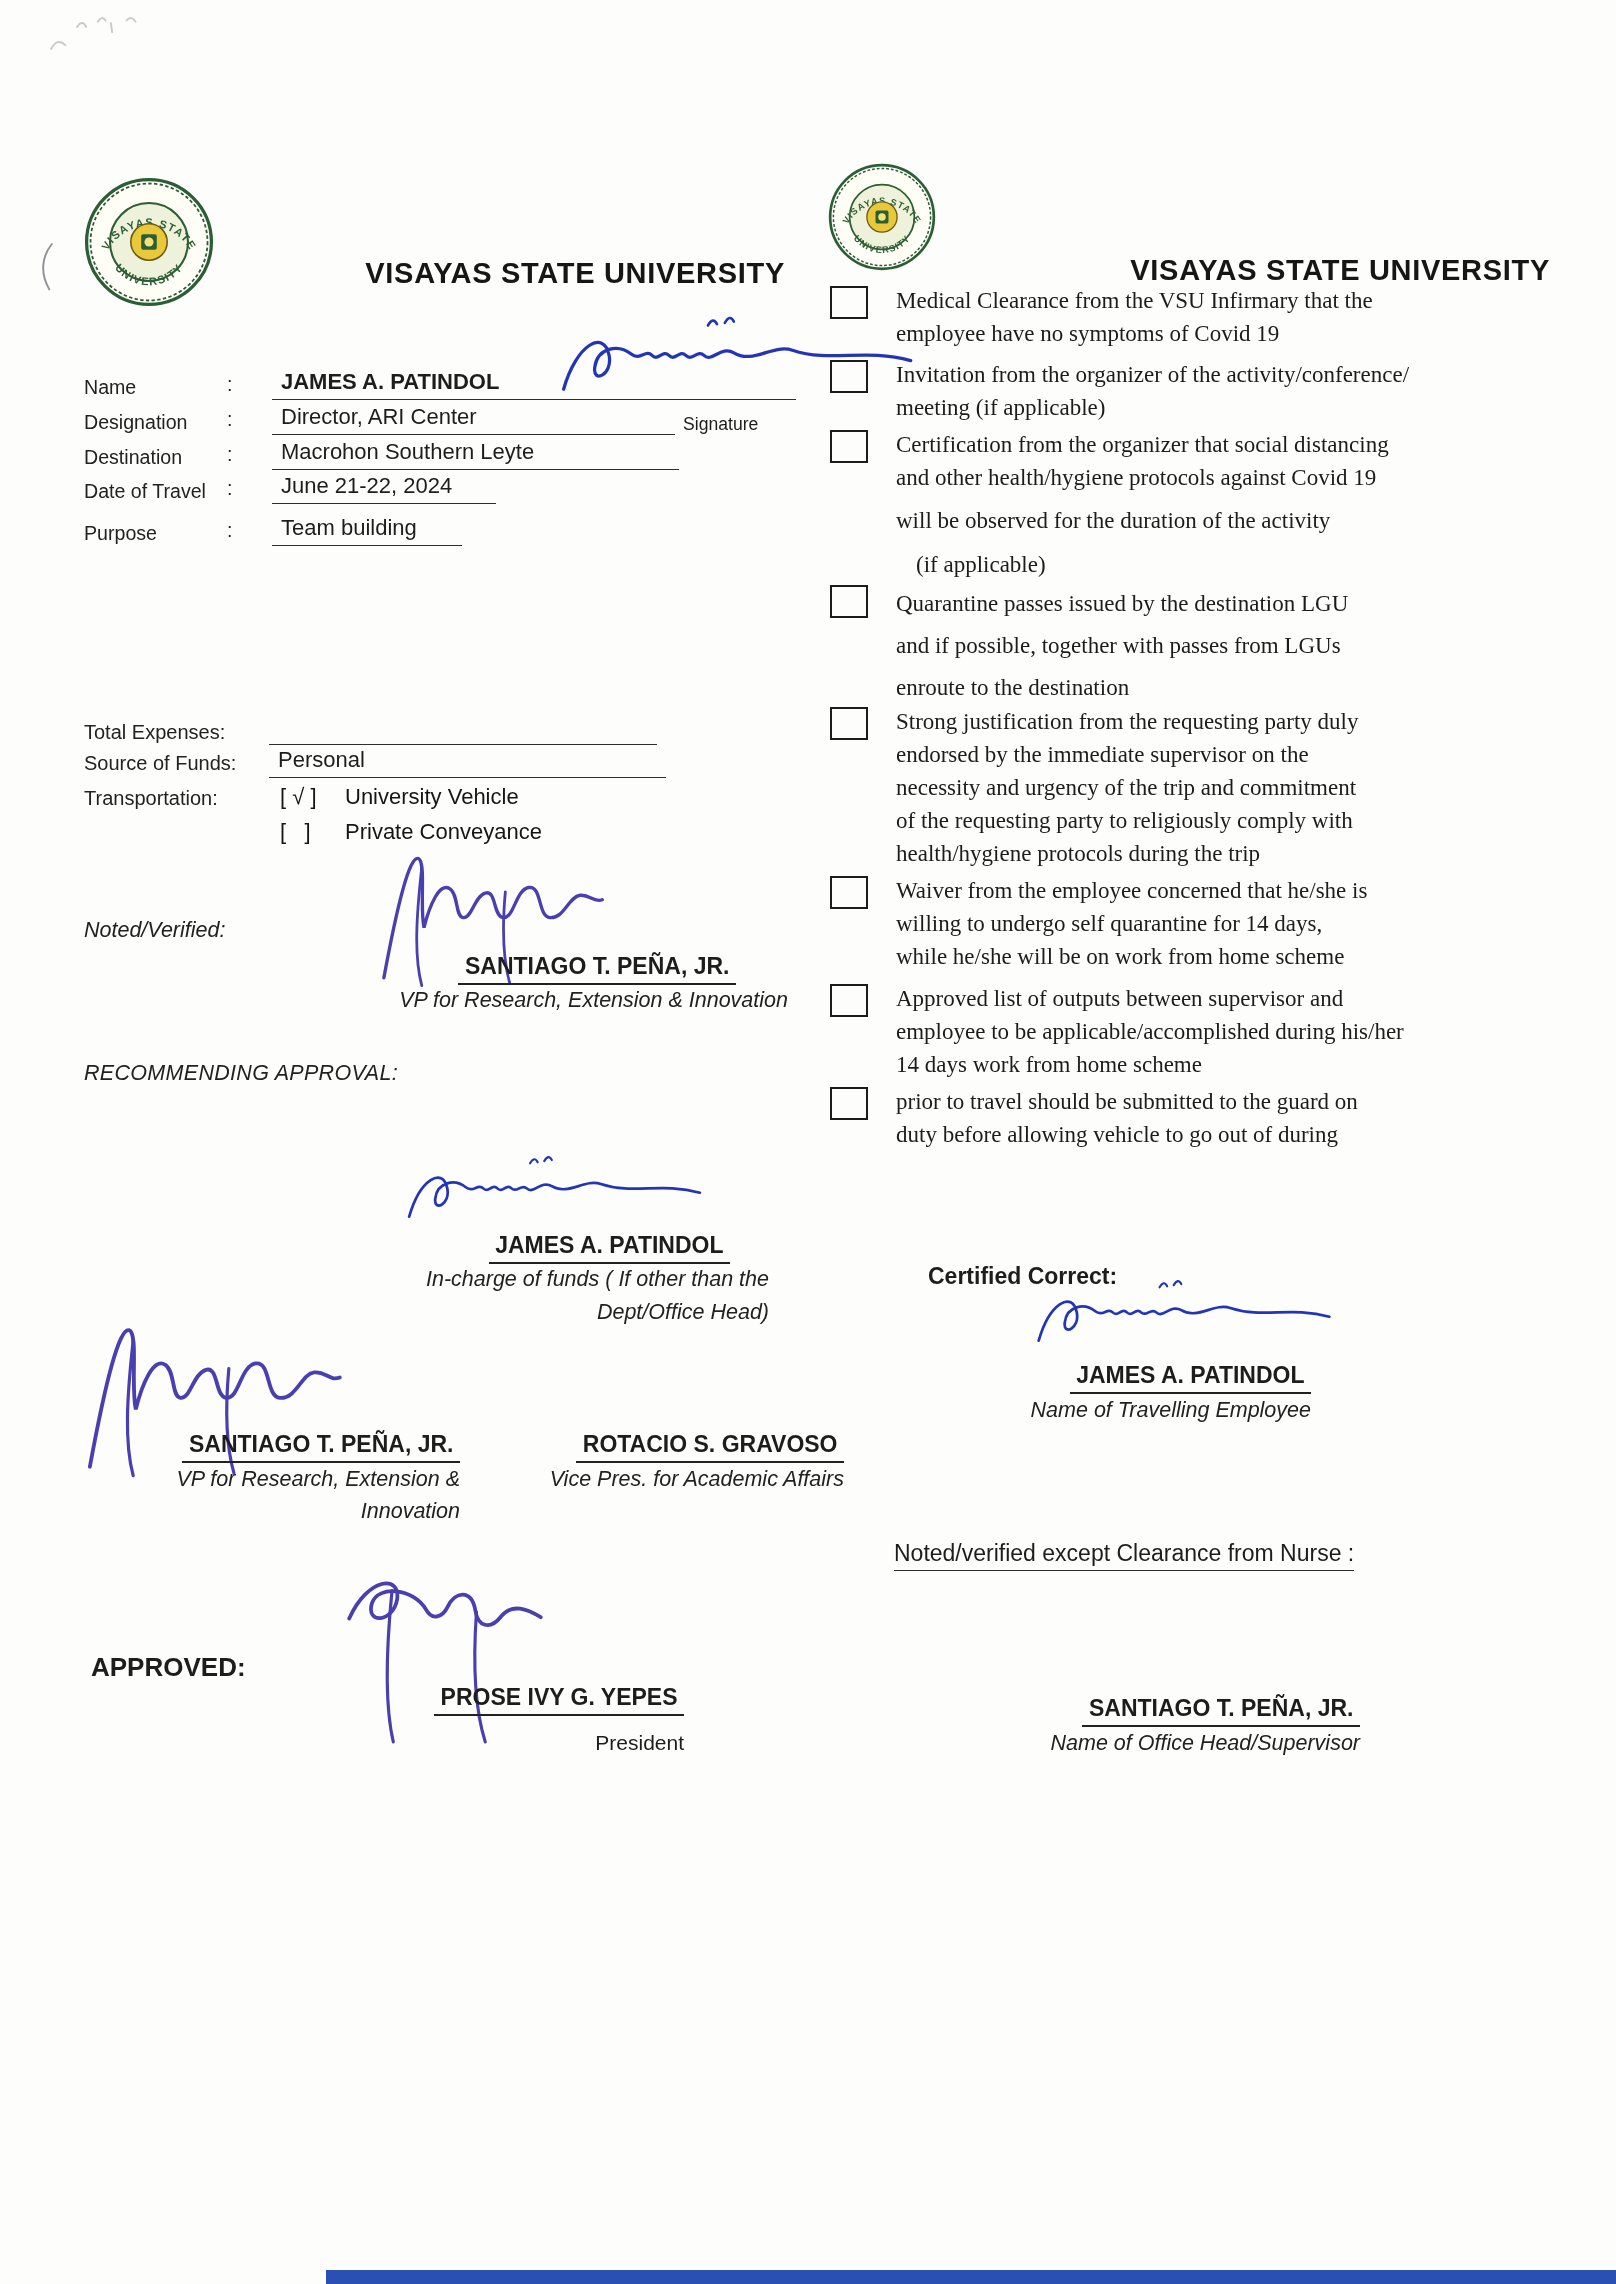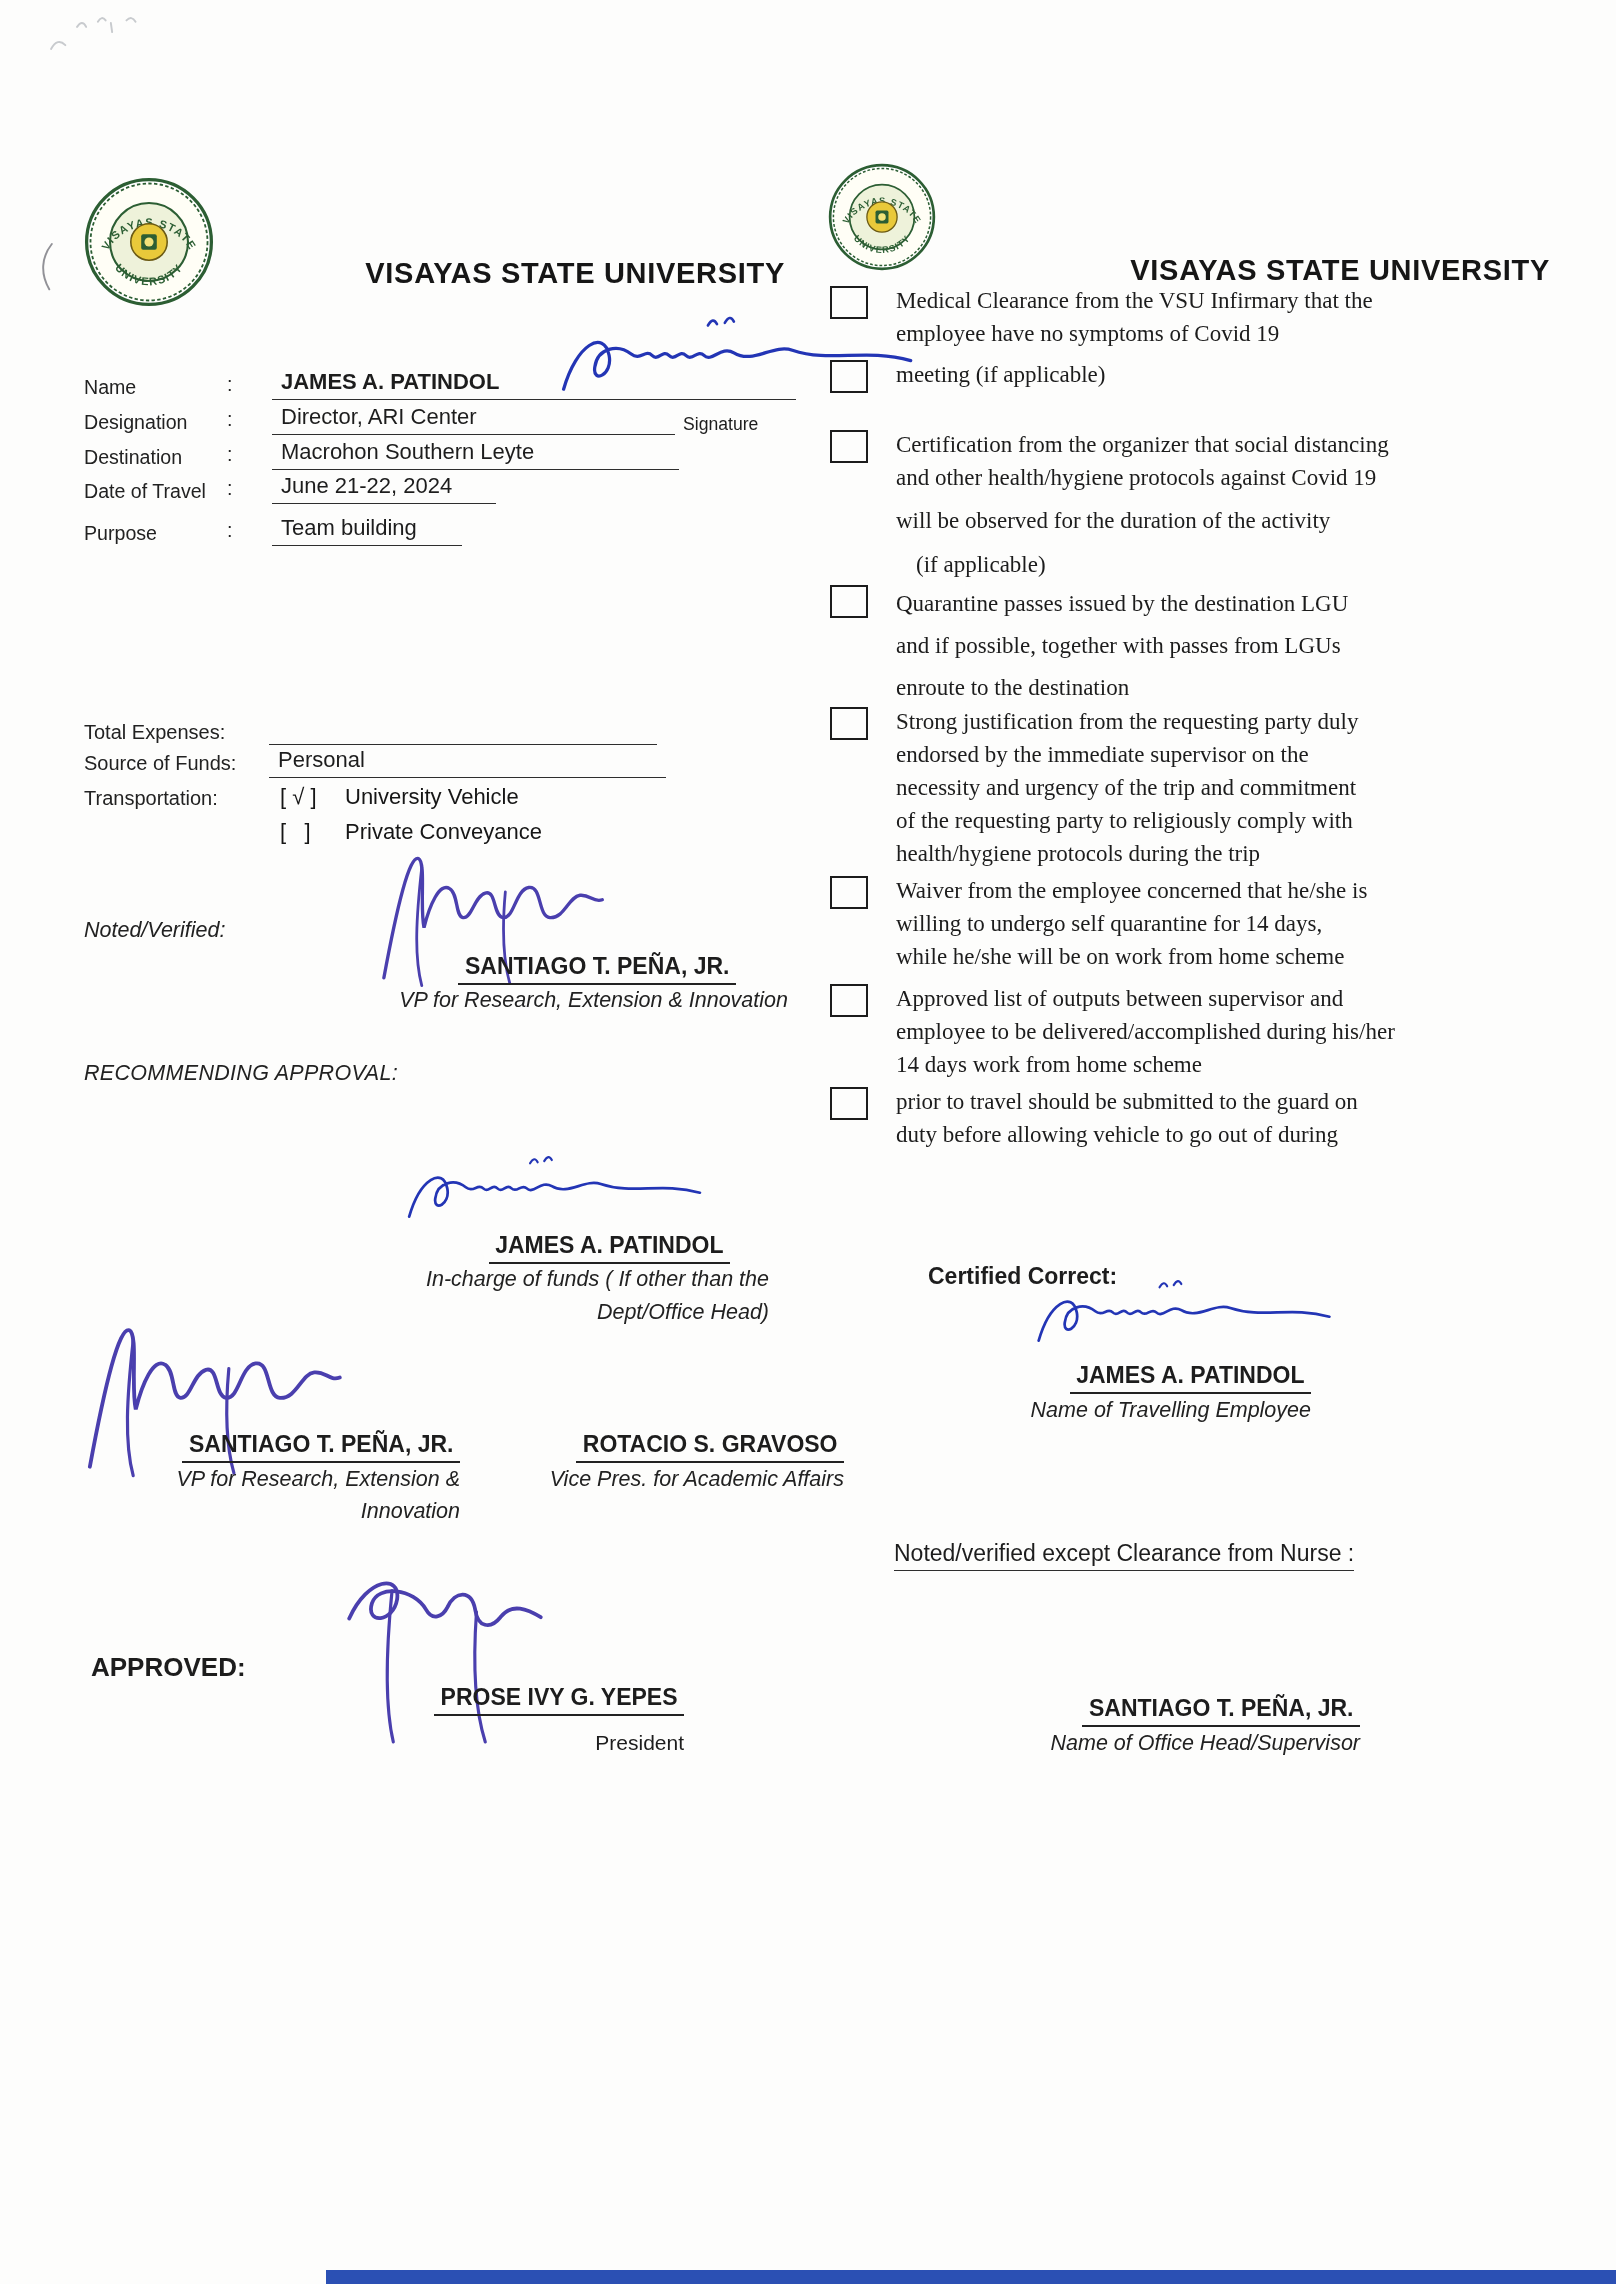--- a/index.html
+++ b/index.html
@@ -195,20 +195,21 @@
     <span class="chk-box"></span>
     <div class="chk-text">
       <div>Medical Clearance from the VSU Infirmary that the</div>
       <div>employee have no symptoms of Covid 19</div>
     </div>
   </div>
 
   <div class="chk-item" style="top:358px">
     <span class="chk-box"></span>
     <div class="chk-text">
+      <div>Invitation from the organizer of the activity/conference/</div>
       <div>meeting (if applicable)</div>
     </div>
   </div>
 
   <div class="chk-item" style="top:428px">
     <span class="chk-box"></span>
     <div class="chk-text">
       <div>Certification from the organizer that social distancing</div>
       <div>and other health/hygiene protocols against Covid 19</div>
       <div class="gap">will be observed for the duration of the activity</div>
@@ -242,21 +243,21 @@
       <div>Waiver from the employee concerned that he/she is</div>
       <div>willing to undergo self quarantine for 14 days,</div>
       <div>while he/she will be on work from home scheme</div>
     </div>
   </div>
 
   <div class="chk-item" style="top:982px">
     <span class="chk-box"></span>
     <div class="chk-text">
       <div>Approved list of outputs between supervisor and</div>
-      <div>employee to be delivered/accomplished during his/her</div>
+      <div>employee to be applicable/accomplished during his/her</div>
       <div>14 days work from home scheme</div>
     </div>
   </div>
 
   <div class="chk-item" style="top:1085px">
     <span class="chk-box"></span>
     <div class="chk-text">
       <div>prior to travel should be submitted to the guard on</div>
       <div>duty before allowing vehicle to go out of during</div>
     </div>

